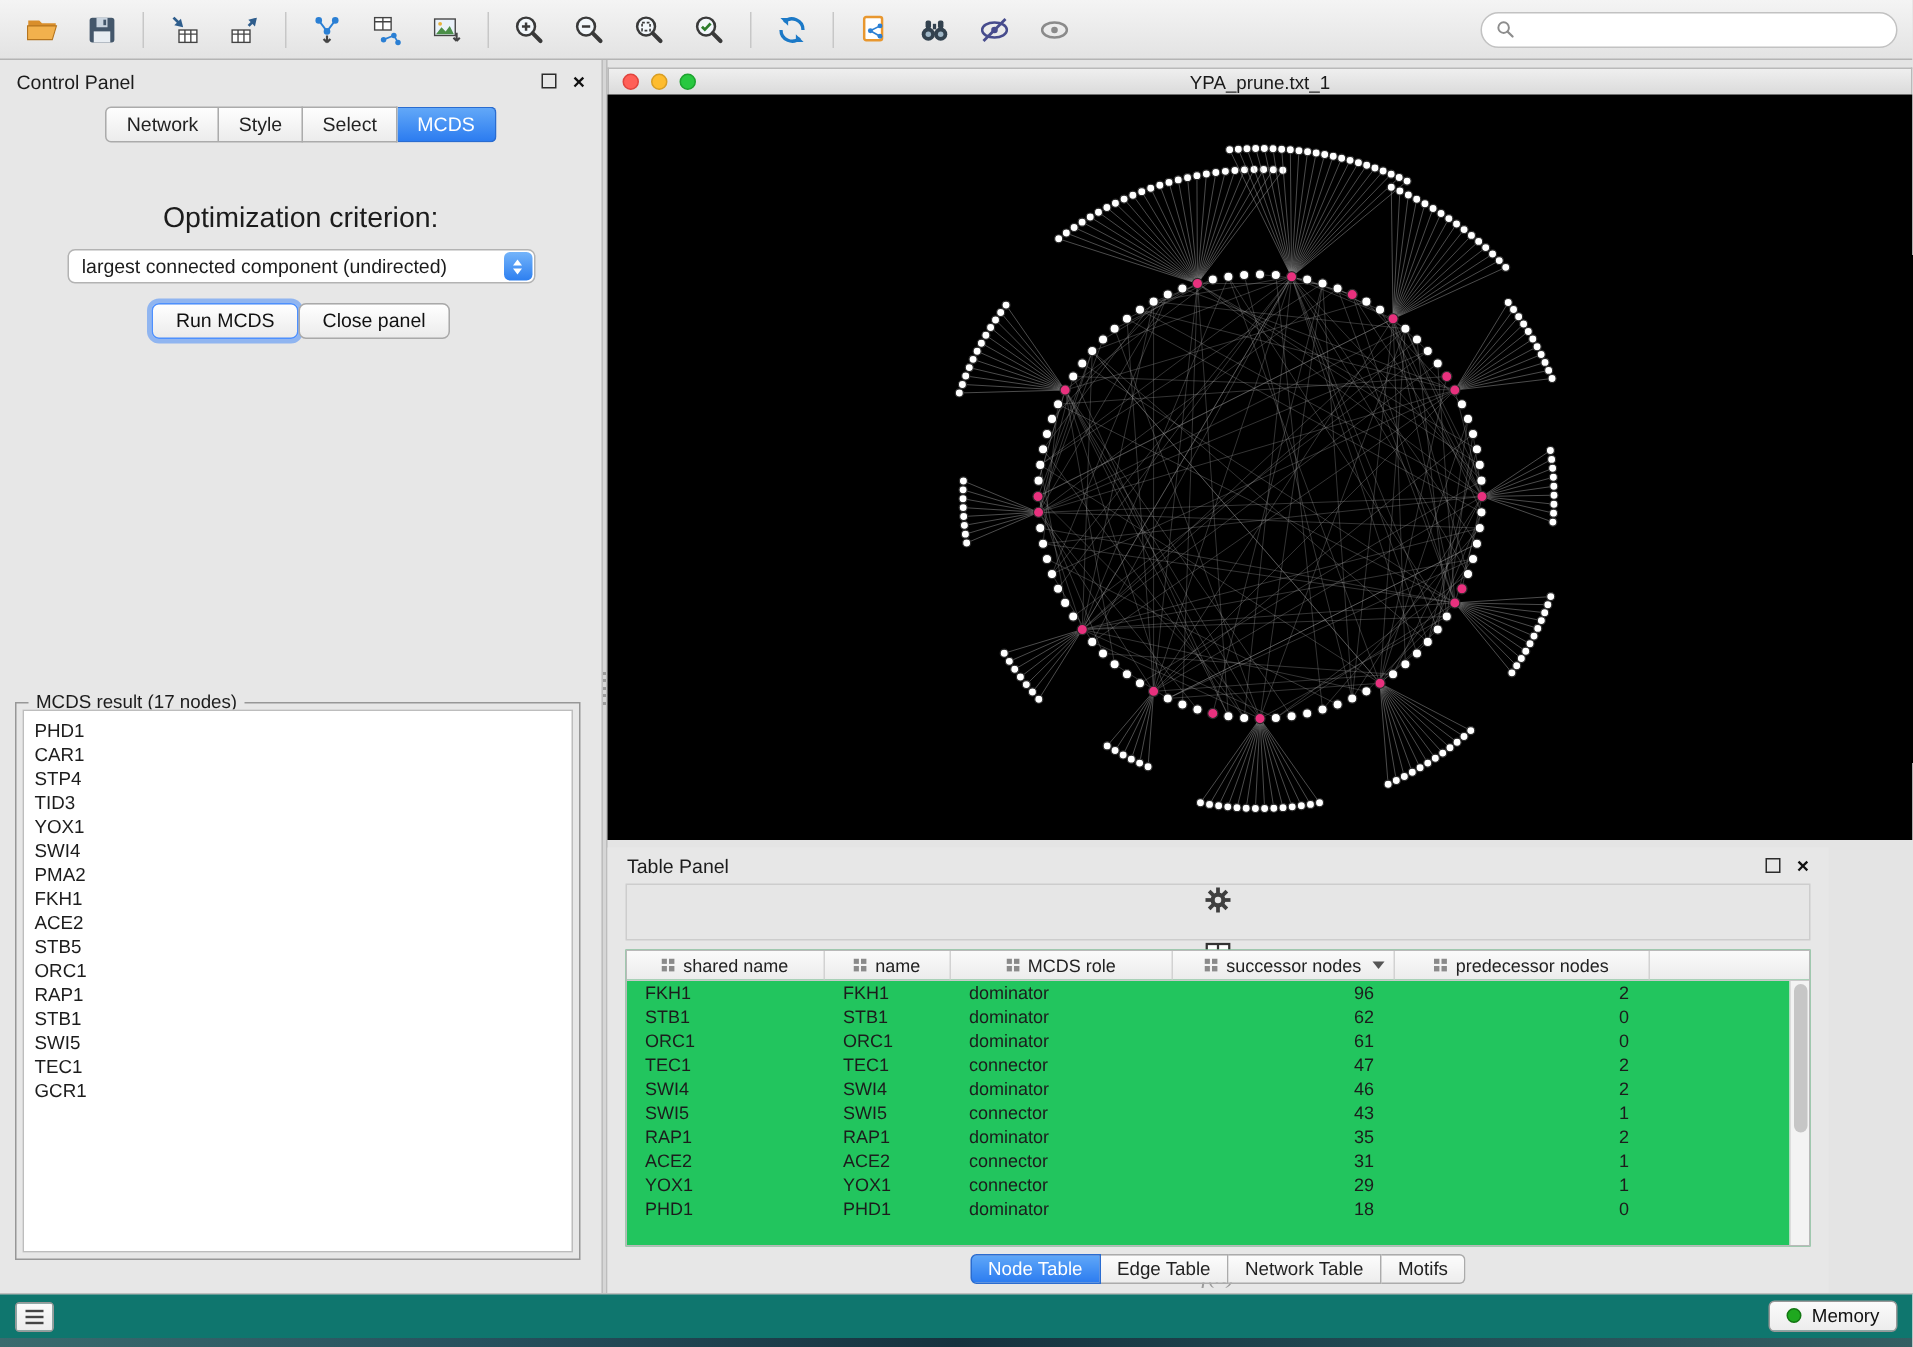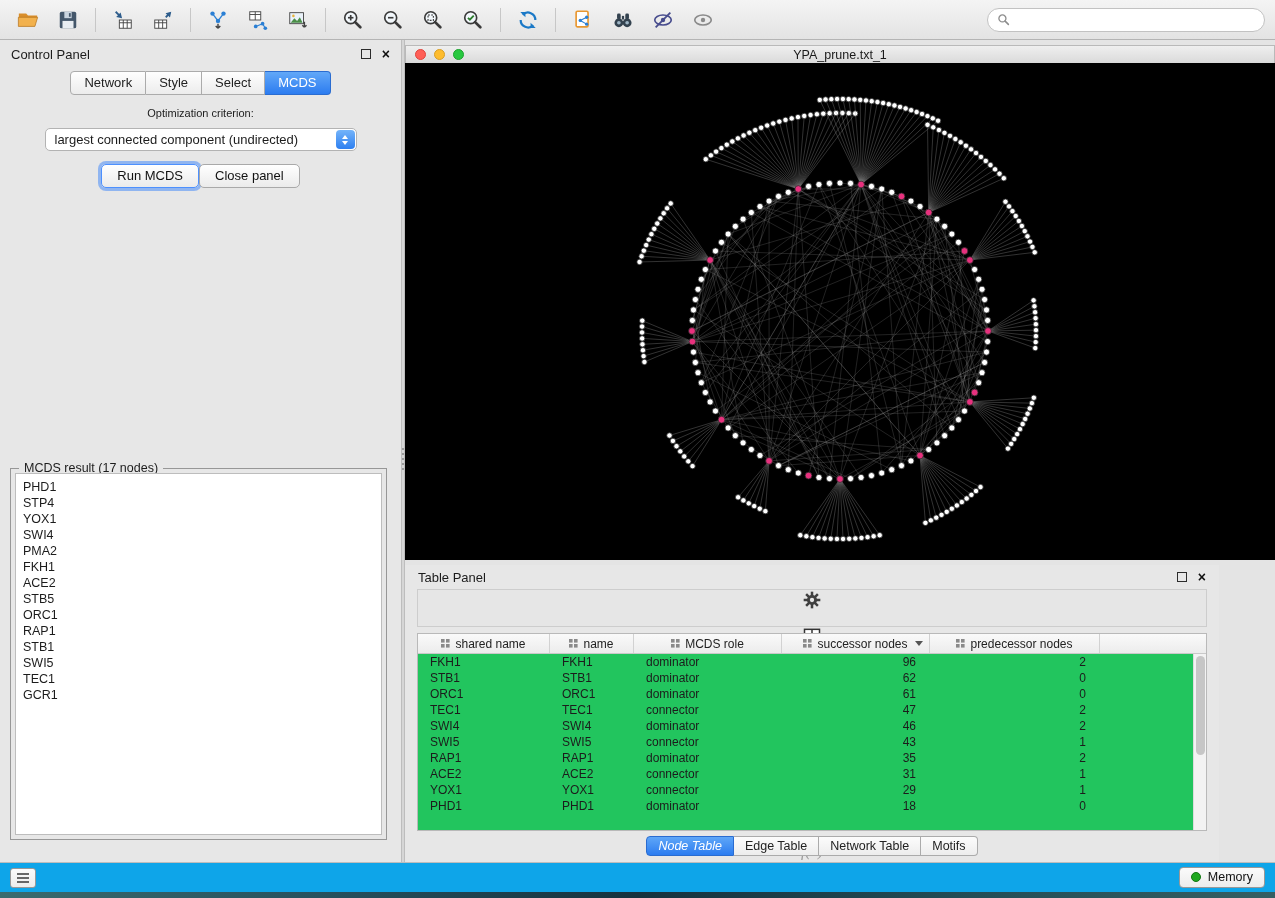--- a/index.html
+++ b/index.html
@@ -45,21 +45,21 @@
   .ctabs { display:flex; justify-content:center; margin-top:3px; }
   .ctab {
     font-size:13px; padding:3px 13px 4px;
     background:linear-gradient(#fefefe,#ececec);
     border:1px solid #ababab; border-left:none; color:#222;
   }
   .ctab:first-child { border-left:1px solid #ababab; border-radius:4px 0 0 4px; }
   .ctab:last-child { border-radius:0 4px 4px 0; }
   .ctab.active { background:linear-gradient(#62a8f8,#2c7cf0); color:#fff; border-color:#2a6cd0; }
 
-  .opt-label { text-align:center; margin-top:12px; font-size:11px; }
+  .opt-label { text-align:center; margin-top:40px; font-size:19px; }
   .dropdown {
     margin:9px auto 0; width:312px; height:23px; background:#fff;
     border:1px solid #b3b3b3; border-radius:5px;
     display:flex; align-items:center; padding-left:9px; font-size:13px; position:relative;
   }
   .stepper {
     position:absolute; right:1px; top:1px; bottom:1px; width:19px; border-radius:4px;
     background:linear-gradient(#74b4fa,#2d7ff0);
     display:flex; flex-direction:column; align-items:center; justify-content:center; gap:2px;
   }
@@ -126,26 +126,26 @@
   .vscroll { position:absolute; top:20px; right:0; bottom:0; width:13px; background:#f3f3f3; border-left:1px solid #dcdcdc; }
   .vthumb { position:absolute; top:2px; left:1.5px; width:9px; height:56%; background:#c6c6c6; border-radius:5px; }
 
   .ttabs { height:20px; margin:5px 0 6px; display:flex; justify-content:center; }
   .btab {
     font-size:12.5px; padding:2px 11px 3px; background:linear-gradient(#fcfcfc,#ededed);
     border:1px solid #ababab; border-left:none; color:#222;
   }
   .btab:first-child { border-left:1px solid #ababab; border-radius:4px 0 0 4px; }
   .btab:last-child { border-radius:0 4px 4px 0; }
-  .btab.active { background:linear-gradient(#5fa7f8,#2c7cf0); color:#fff; border-color:#2a6cd0;font-style:italic; }
+  .btab.active { background:linear-gradient(#5fa7f8,#2c7cf0); color:#fff; border-color:#2a6cd0; }
 
   
   .status-bar {
     position:absolute; left:0; top:862px; width:1275px; height:30px;
-    background:#0ea5e9; border-top:1px solid #bdbdbd;
+    background:#0f766e; border-top:1px solid #bdbdbd;
     display:flex; align-items:center; padding:0 10px;
   }
   .list-btn { width:26px; height:20px; border:1px solid #989898; border-radius:3px; background:linear-gradient(#fbfbfb,#ececec); display:flex; align-items:center; justify-content:center; }
   .memory-btn {
     margin-left:auto; display:flex; align-items:center; gap:7px;
     border:1px solid #989898; border-radius:4px; background:linear-gradient(#fbfbfb,#ececec);
     padding:2px 11px 3px; font-size:12.5px; color:#111;
   }
   .mem-dot { width:10px; height:10px; border-radius:50%; background:#1fa81f; border:1px solid #137713; }
   .wallpaper { position:absolute; left:0; top:892px; width:1275px; height:6px;
@@ -327,21 +327,23 @@
     </span>
   </div>
   <div class="btn-row">
     <button class="btn focus">Run MCDS</button>
     <button class="btn">Close panel</button>
   </div>
   <div class="result-box">
     <span class="result-legend">MCDS result (17 nodes)</span>
     <div class="mcds-list">
         <div class="mcds-item">PHD1</div>
+        <div class="mcds-item">CAR1</div>
         <div class="mcds-item">STP4</div>
+        <div class="mcds-item">TID3</div>
         <div class="mcds-item">YOX1</div>
         <div class="mcds-item">SWI4</div>
         <div class="mcds-item">PMA2</div>
         <div class="mcds-item">FKH1</div>
         <div class="mcds-item">ACE2</div>
         <div class="mcds-item">STB5</div>
         <div class="mcds-item">ORC1</div>
         <div class="mcds-item">RAP1</div>
         <div class="mcds-item">STB1</div>
         <div class="mcds-item">SWI5</div>

